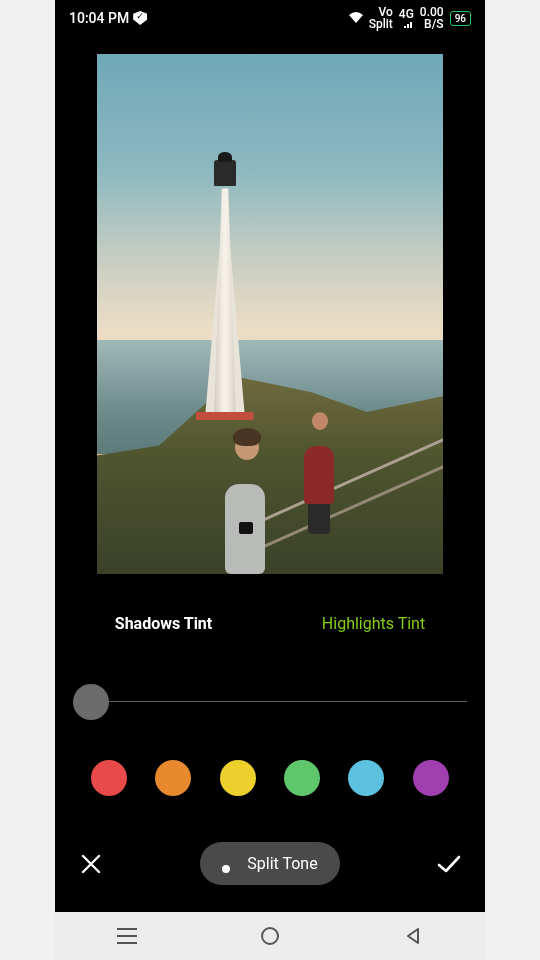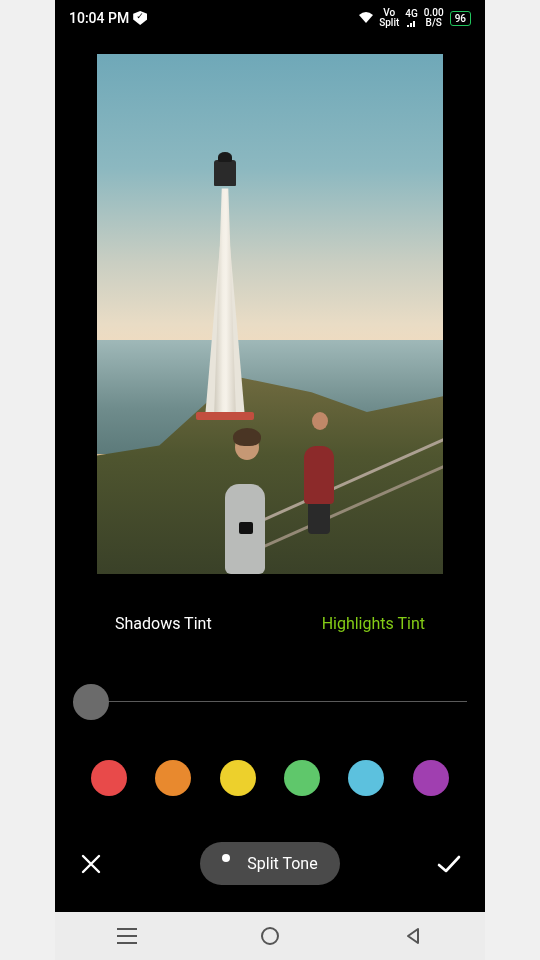--- a/index.html
+++ b/index.html
@@ -36,21 +36,21 @@
     .status-right { display: flex; align-items: center; gap: 6px; font-size: 10px; }
     .shield {
       width: 14px; height: 14px;
       background: #fff;
       clip-path: polygon(50% 0, 100% 20%, 100% 60%, 50% 100%, 0 60%, 0 20%);
       position: relative;
     }
     .shield::after {
       content: "✓"; position: absolute; color:#000; font-size:9px; left:3px; top:0px;
     }
-    .net-stack { display:flex; flex-direction:column; align-items:center; line-height:1; font-size:10px; }
+    .net-stack { display:flex; flex-direction:column; align-items:flex-end; line-height:1; font-size:12px; }
     .battery {
       border: 1px solid #22c55e; border-radius: 3px; padding: 1px 4px; font-size: 10px;
     }
 
     
     .preview-wrap {
       display: flex;
       justify-content: center;
       padding-top: 18px;
     }
@@ -140,21 +140,21 @@
       display: flex;
       justify-content: space-around;
       margin-top: 40px;
       padding: 0 30px;
       gap: 50px;
     }
     .tab {
       font-size: 16px;
       cursor: pointer;
     }
-    .tab-active { color: #fff; font-weight: 400; text-align: center; }
+    .tab-active { color: #fff; font-weight: 700; text-align: center; }
     .tab-inactive { color: #84cc16; }
 
     
     .slider-wrap {
       margin-top: 68px;
       padding: 0 18px;
       position: relative;
     }
     .slider-track {
       height: 1px;
@@ -189,21 +189,21 @@
       align-items: center;
       justify-content: space-between;
       padding: 0 20px;
     }
     .icon-btn { width:32px; height:32px; display:flex; align-items:center; justify-content:center; cursor:pointer; }
     .pill {
       background: #4a4a4a;
       border-radius: 24px;
       padding: 12px 22px;
       font-size: 16px;
-      display: flex; align-items: flex-start; gap: 17px;
+      display: flex; align-items: flex-end; gap: 17px;
     }
     .pill-dot { width:8px; height:8px; background:#fff; border-radius:50%; }
 
     
     .android-nav {
       position: absolute;
       left: 55px;
       top: 912px;
       width: 430px;
       height: 48px;

